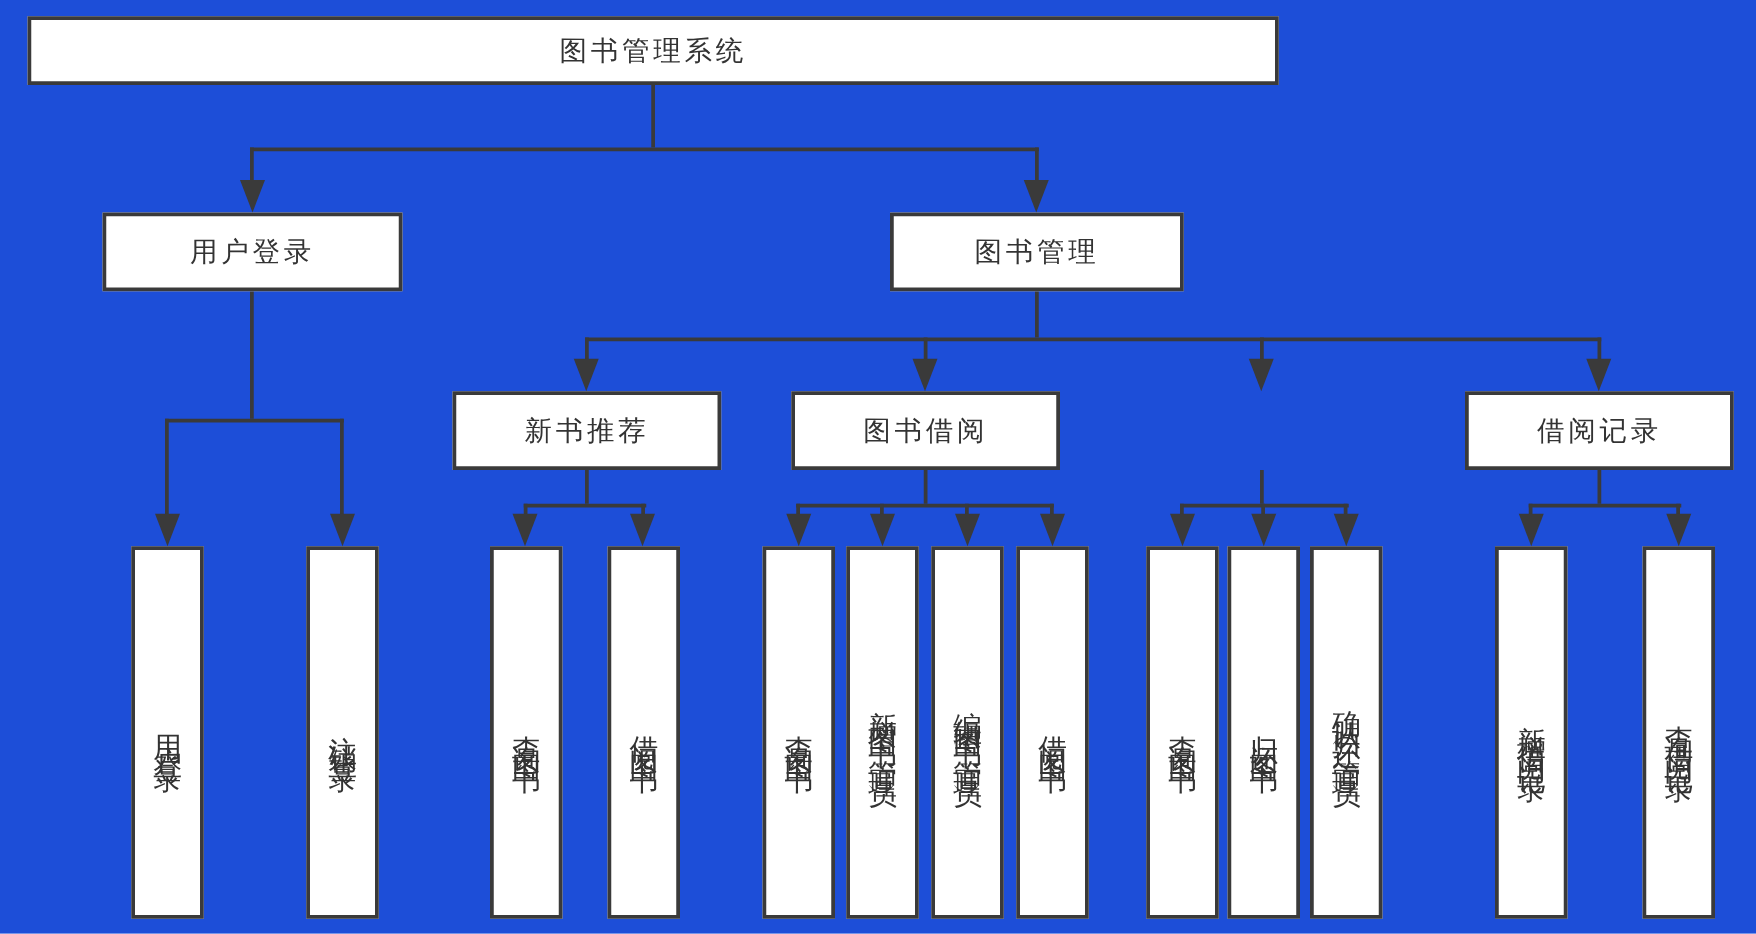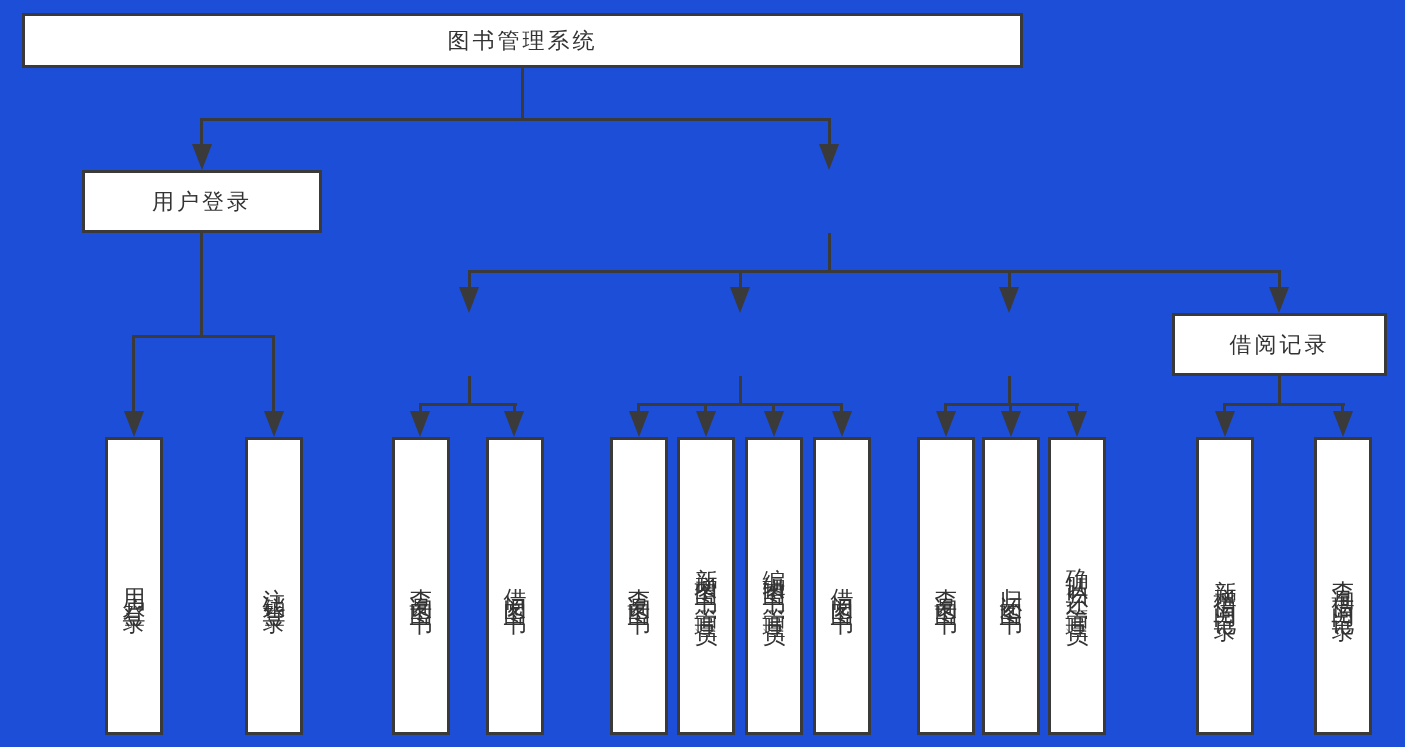--- a/index.html
+++ b/index.html
@@ -113,21 +113,24 @@
   <div class="vl" style="left:1278px;top:376px;height:27px"></div>
   <div class="hl" style="left:1223px;top:403px;width:122px"></div>
   <div class="vl" style="left:1223px;top:403px;height:14px"></div>
   <div class="vl" style="left:1341px;top:403px;height:14px"></div>
   <div class="ar" style="left:1215px;top:411px"></div>
   <div class="ar" style="left:1333px;top:411px"></div>
 
   <div class="box" style="left:22px;top:13px;width:1001px;height:55px">图书管理系统</div>
 
   <div class="box" style="left:82px;top:170px;width:240px;height:63px">用户登录</div>
+  <div class="box" style="left:712px;top:170px;width:235px;height:63px">图书管理</div>
 
+  <div class="box" style="left:362px;top:313px;width:215px;height:63px">新书推荐</div>
+  <div class="box" style="left:633px;top:313px;width:215px;height:63px">图书借阅</div>
   <div class="box" style="left:1172px;top:313px;width:215px;height:63px">借阅记录</div>
 
   <div class="box vbox" style="left:105px;top:437px;width:58px;height:298px">用户登录</div>
   <div class="box vbox" style="left:245px;top:437px;width:58px;height:298px">注销登录</div>
 
   <div class="box vbox" style="left:392px;top:437px;width:58px;height:298px">查询图书</div>
   <div class="box vbox" style="left:486px;top:437px;width:58px;height:298px">借阅图书</div>
 
   <div class="box vbox" style="left:610px;top:437px;width:58px;height:298px">查询图书</div>
   <div class="box vbox" style="left:677px;top:437px;width:58px;height:298px">新增图书（管理员）</div>

